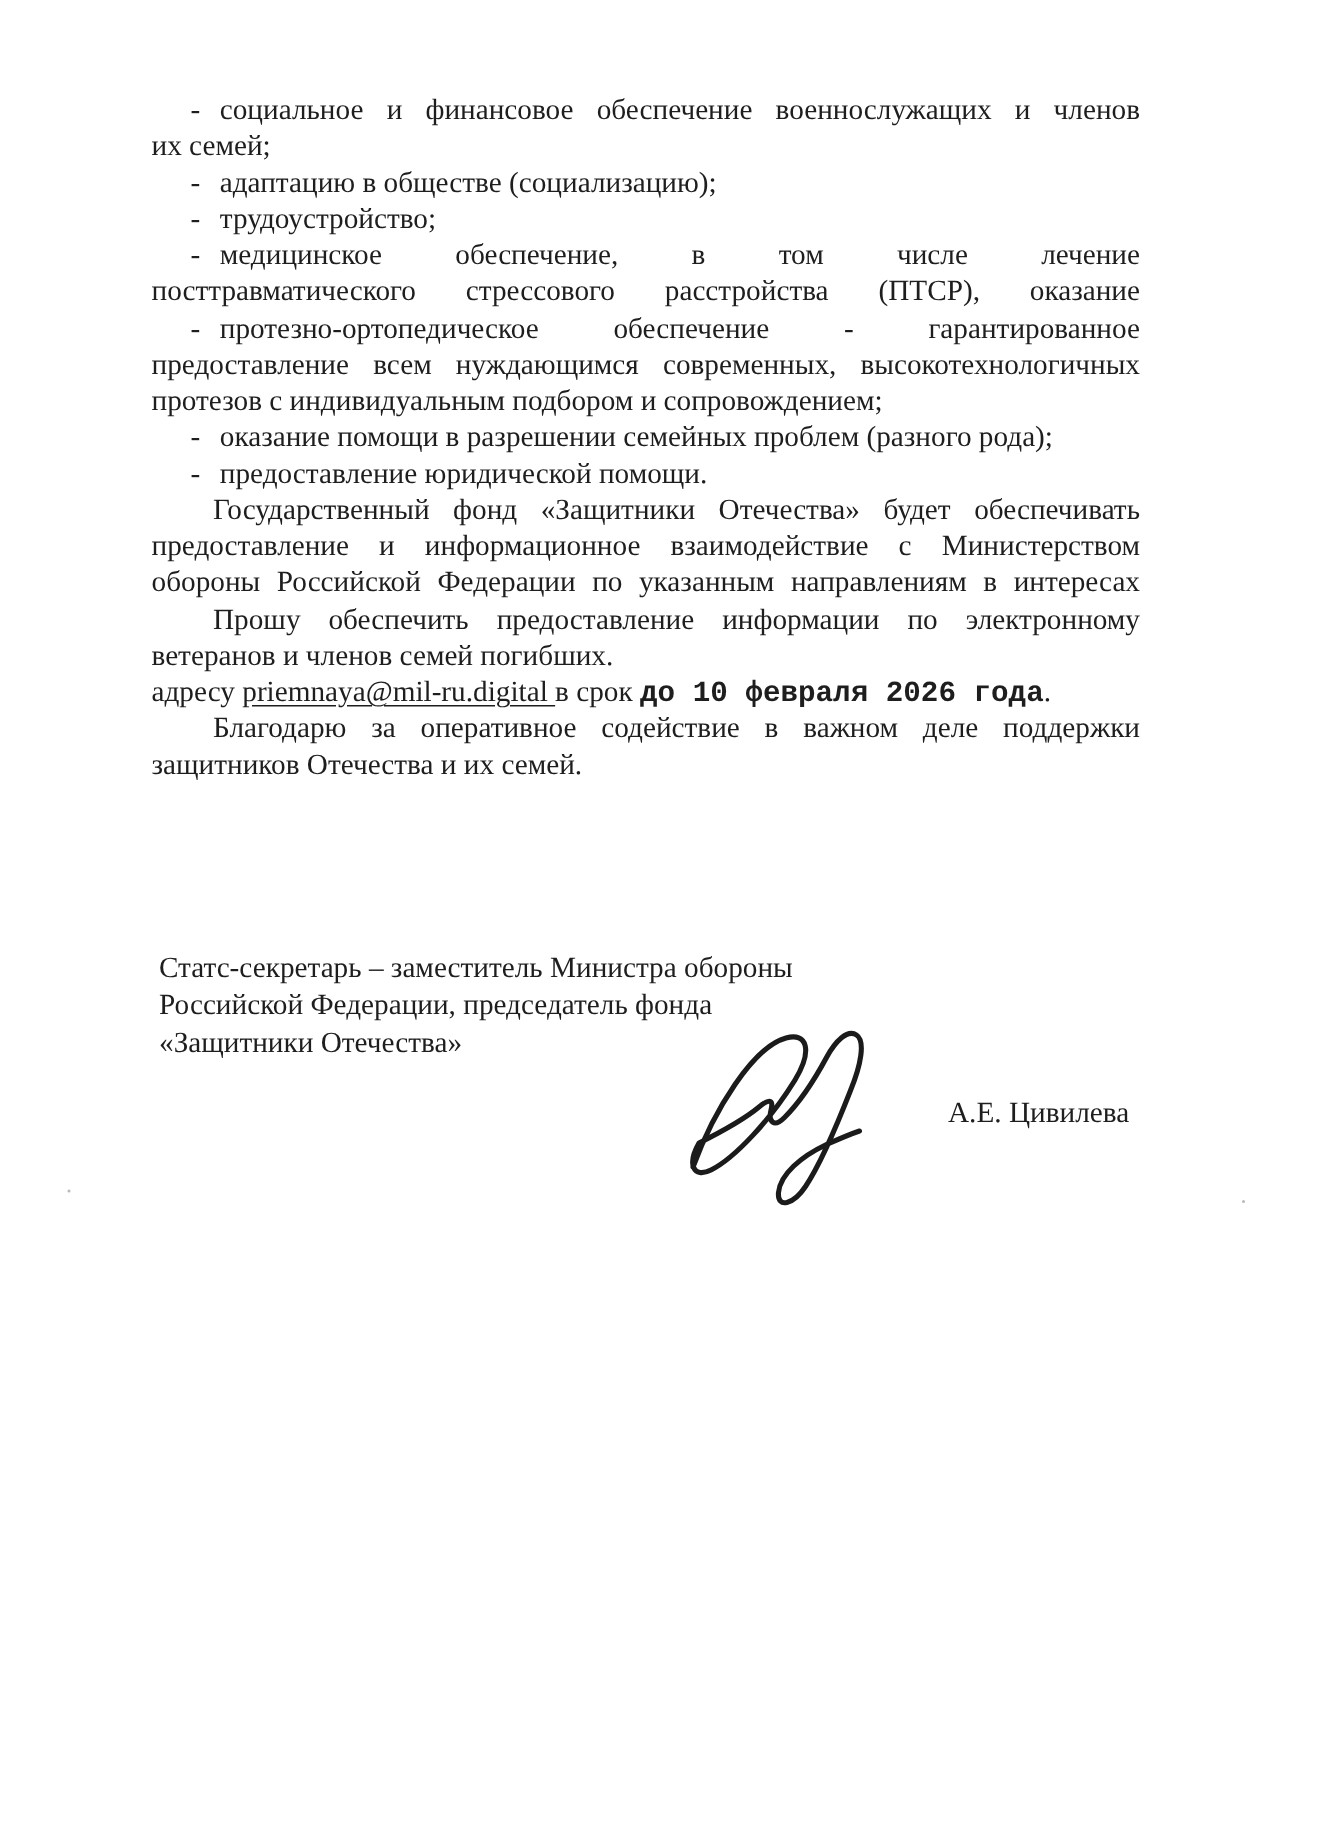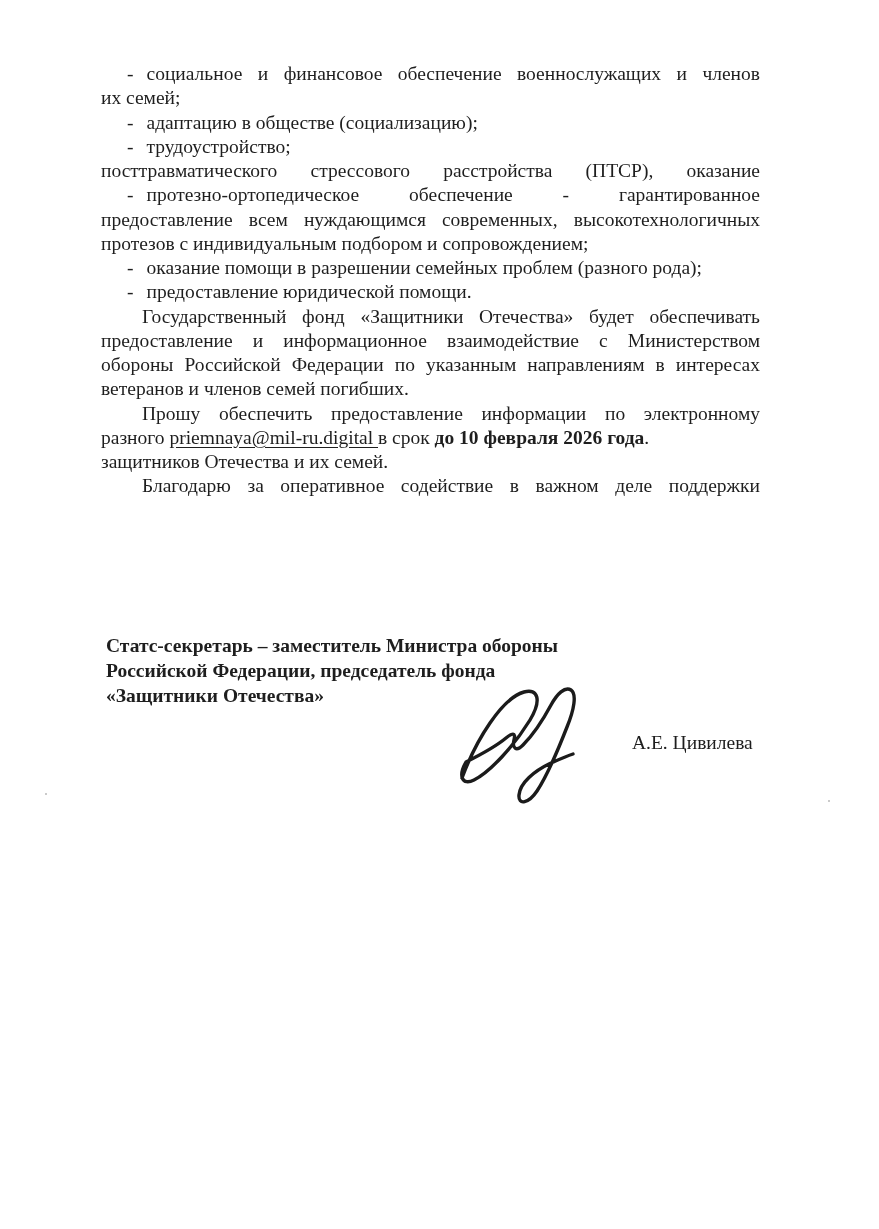--- a/index.html
+++ b/index.html
@@ -26,29 +26,28 @@
   .line { white-space: nowrap; }
   .line.j {
     white-space: normal;
     text-align: justify;
     text-align-last: justify;
   }
   .ind-b { padding-left: 26px; }
   .ind-p { padding-left: 41px; }
   .dash { margin-right: 13px; }
   .u { text-decoration: underline; text-underline-offset: 3px; }
-  .b { font-weight: bold; }
+  .b { font-weight: bold; font-family: Liberation Mono, monospace; }
   .signoff {
     position: absolute;
     left: 106px; top: 633px;
     width: 480px;
     font-size: 19.5px;
     line-height: 25px;
     color: #1e1e1e;
-    font-weight: bold;
   }
   .signer-name {
     position: absolute;
     left: 632px; top: 732px;
     font-size: 19.5px;
     color: #1e1e1e;
     white-space: nowrap;
   }
   .signature {
     position: absolute;
@@ -66,34 +65,35 @@
 </head>
 <body>
 
 <div class="page">
 
   <div class="doc">
     <div class="line ind-b j"><span class="dash">-</span><span>социальное и финансовое обеспечение военнослужащих и членов</span></div>
     <div class="line"><span>их семей;</span></div>
     <div class="line ind-b"><span class="dash">-</span><span>адаптацию в обществе (социализацию);</span></div>
     <div class="line ind-b"><span class="dash">-</span><span>трудоустройство;</span></div>
+    <div class="line ind-b j"><span class="dash">-</span><span>медицинское обеспечение, в том числе лечение</span></div>
     <div class="line j"><span>посттравматического стрессового расстройства (ПТСР), оказание</span></div>
     <div class="line ind-b j"><span class="dash">-</span><span>протезно-ортопедическое обеспечение - гарантированное</span></div>
     <div class="line j"><span>предоставление всем нуждающимся современных, высокотехнологичных</span></div>
     <div class="line"><span>протезов с индивидуальным подбором и сопровождением;</span></div>
     <div class="line ind-b"><span class="dash">-</span><span>оказание помощи в разрешении семейных проблем (разного рода);</span></div>
     <div class="line ind-b"><span class="dash">-</span><span>предоставление юридической помощи.</span></div>
     <div class="line ind-p j"><span>Государственный фонд «Защитники Отечества» будет обеспечивать</span></div>
     <div class="line j"><span>предоставление и информационное взаимодействие с Министерством</span></div>
     <div class="line j"><span>обороны Российской Федерации по указанным направлениям в интересах</span></div>
+    <div class="line ind-p j"><span>Прошу обеспечить предоставление информации по электронному</span></div>
     <div class="line"><span>ветеранов и членов семей погибших.</span></div>
-    <div class="line ind-p j"><span>Прошу обеспечить предоставление информации по электронному</span></div>
-    <div class="line"><span>разного </span><span class="u">priemnaya@mil-ru.digital </span><span>в срок </span><span class="b">до 10 февраля 2026 года</span><span>.</span></div>
+    <div class="line"><span>адресу </span><span class="u">priemnaya@mil-ru.digital </span><span>в срок </span><span class="b">до 10 февраля 2026 года</span><span>.</span></div>
+    <div class="line ind-p j"><span>Благодарю за оперативное содействие в важном деле поддержки</span></div>
     <div class="line"><span>защитников Отечества и их семей.</span></div>
-    <div class="line ind-p j"><span>Благодарю за оперативное содействие в важном деле поддержки</span></div>
   </div>
 
   <div class="signoff">
     <div class="line"><span>Статс-секретарь – заместитель Министра обороны</span></div>
     <div class="line"><span>Российской Федерации, председатель фонда</span></div>
     <div class="line"><span>«Защитники Отечества»</span></div>
   </div>
 
   <div class="signature">
     <svg viewBox="0 0 138 124" xmlns="http://www.w3.org/2000/svg">

